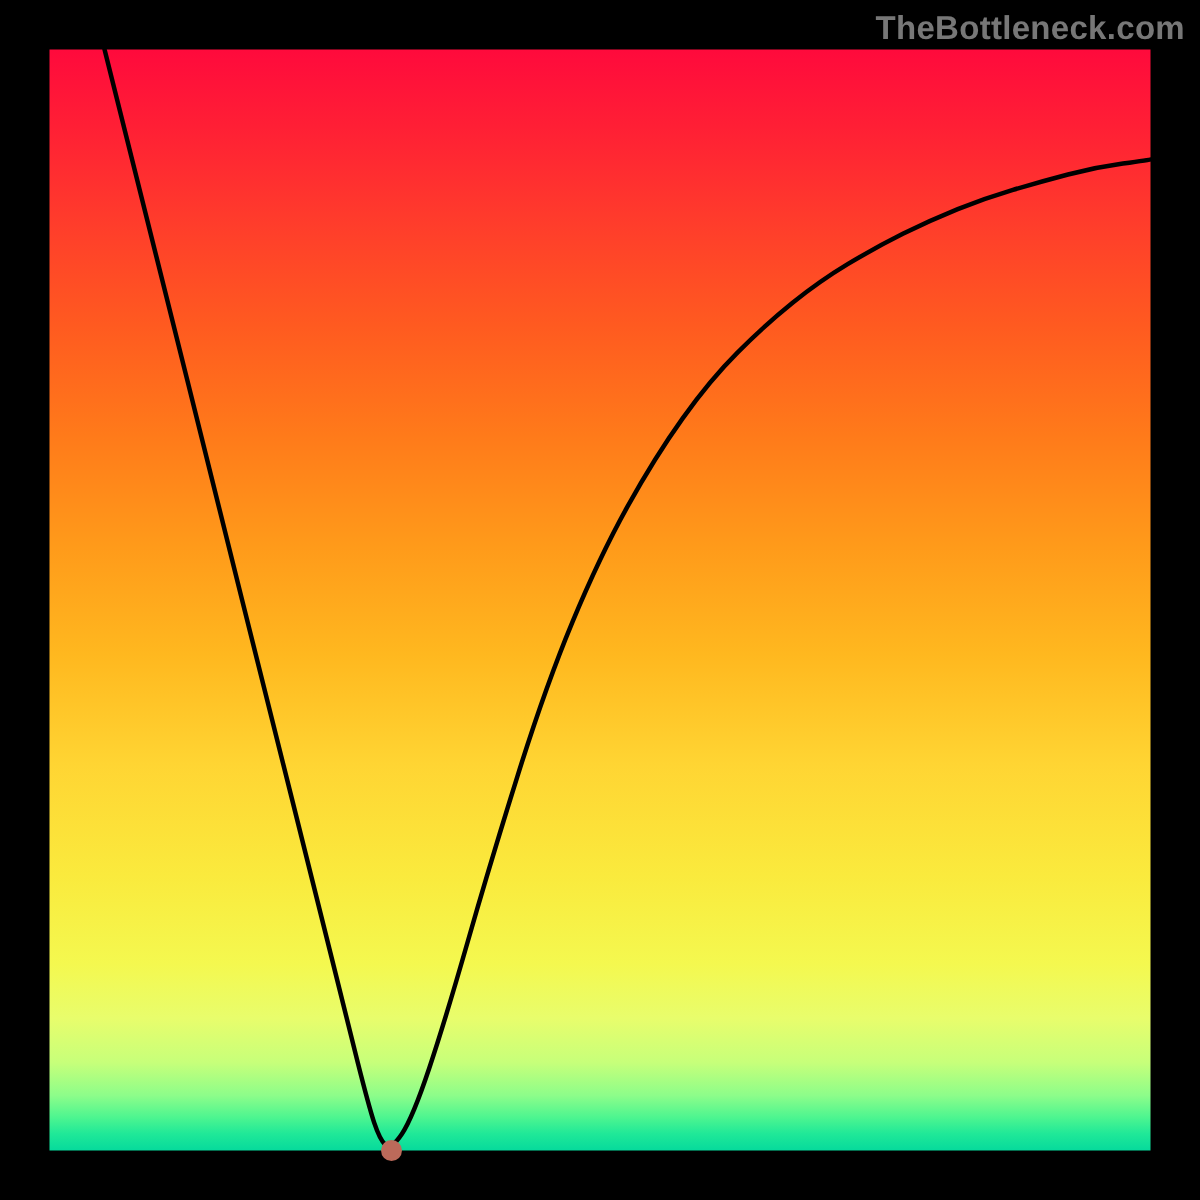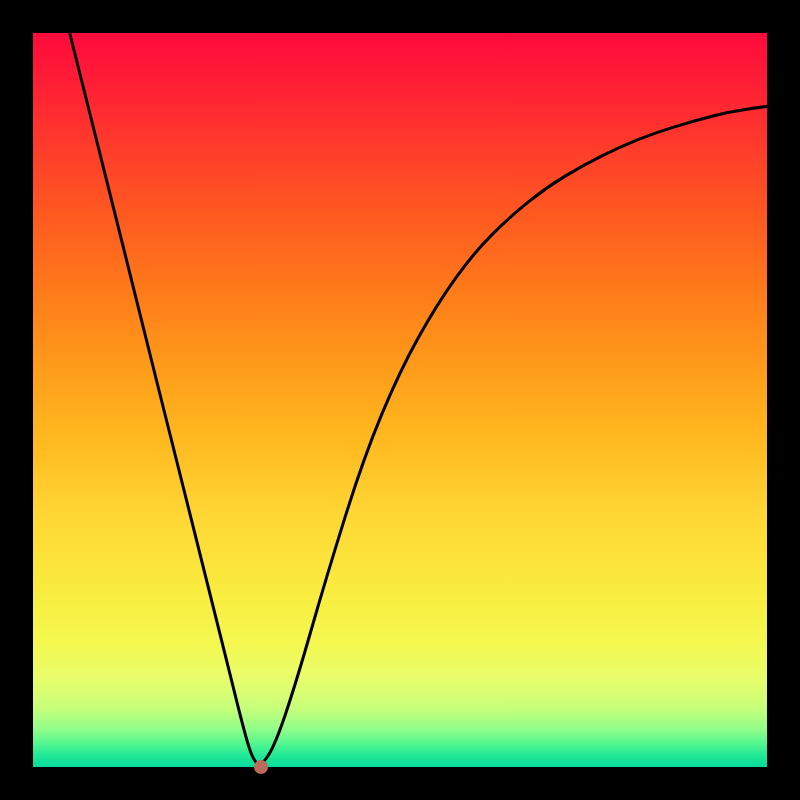--- a/index.html
+++ b/index.html
@@ -75,20 +75,21 @@
     border-radius: 50%;
     background: #bc6a5a;
     transform: translate(-50%, -50%);
   }
 </style>
 </head>
 <body>
 
 <div class="frame">
 
+  <div class="watermark">TheBottleneck.com</div>
 
   <div class="plot">
 
     <svg class="curve" viewBox="0 0 734 734" preserveAspectRatio="none">
       <path id="curve-path" d="M 36.7 0.0 Q 73.4 146.8 91.8 220.2 Q 110.1 293.6 128.4 367.0 Q 146.8 440.4 161.5 499.1 Q 176.2 557.8 187.2 601.9 Q 198.2 645.9 205.5 675.3 Q 212.9 704.6 216.5 715.6 Q 220.2 726.7 223.9 730.3 Q 227.5 734.0 234.9 723.0 Q 242.2 712.0 253.2 679.0 Q 264.2 645.9 278.9 594.5 Q 293.6 543.2 312.0 484.4 Q 330.3 425.7 348.6 381.7 Q 367.0 337.6 385.4 304.6 Q 403.7 271.6 422.1 245.9 Q 440.4 220.2 458.8 201.9 Q 477.1 183.5 495.4 168.8 Q 513.8 154.1 532.1 143.1 Q 550.5 132.1 568.9 122.9 Q 587.2 113.8 605.5 106.4 Q 623.9 99.1 642.3 93.6 Q 660.6 88.1 679.0 83.3 Q 697.3 78.5 715.6 76.0 T 734.0 73.4"></path>
     </svg>
 
     <div class="dot" id="marker-dot" style="left: 227.54px; top: 734px;"></div>
   </div>
 

